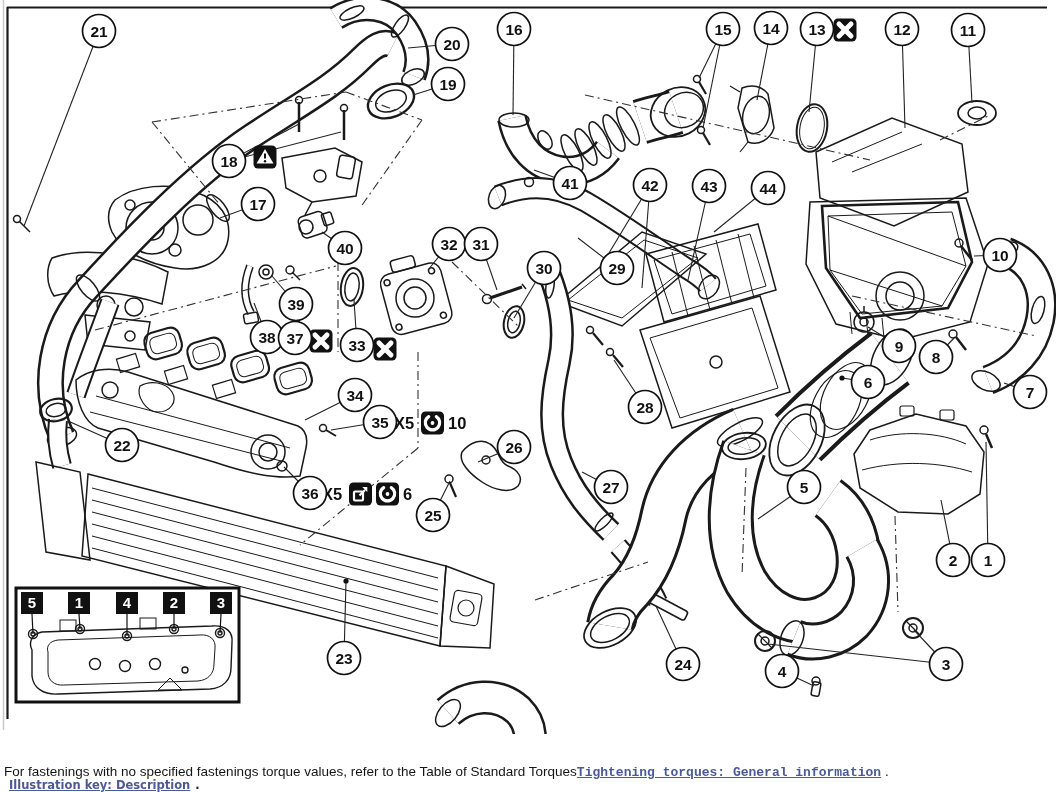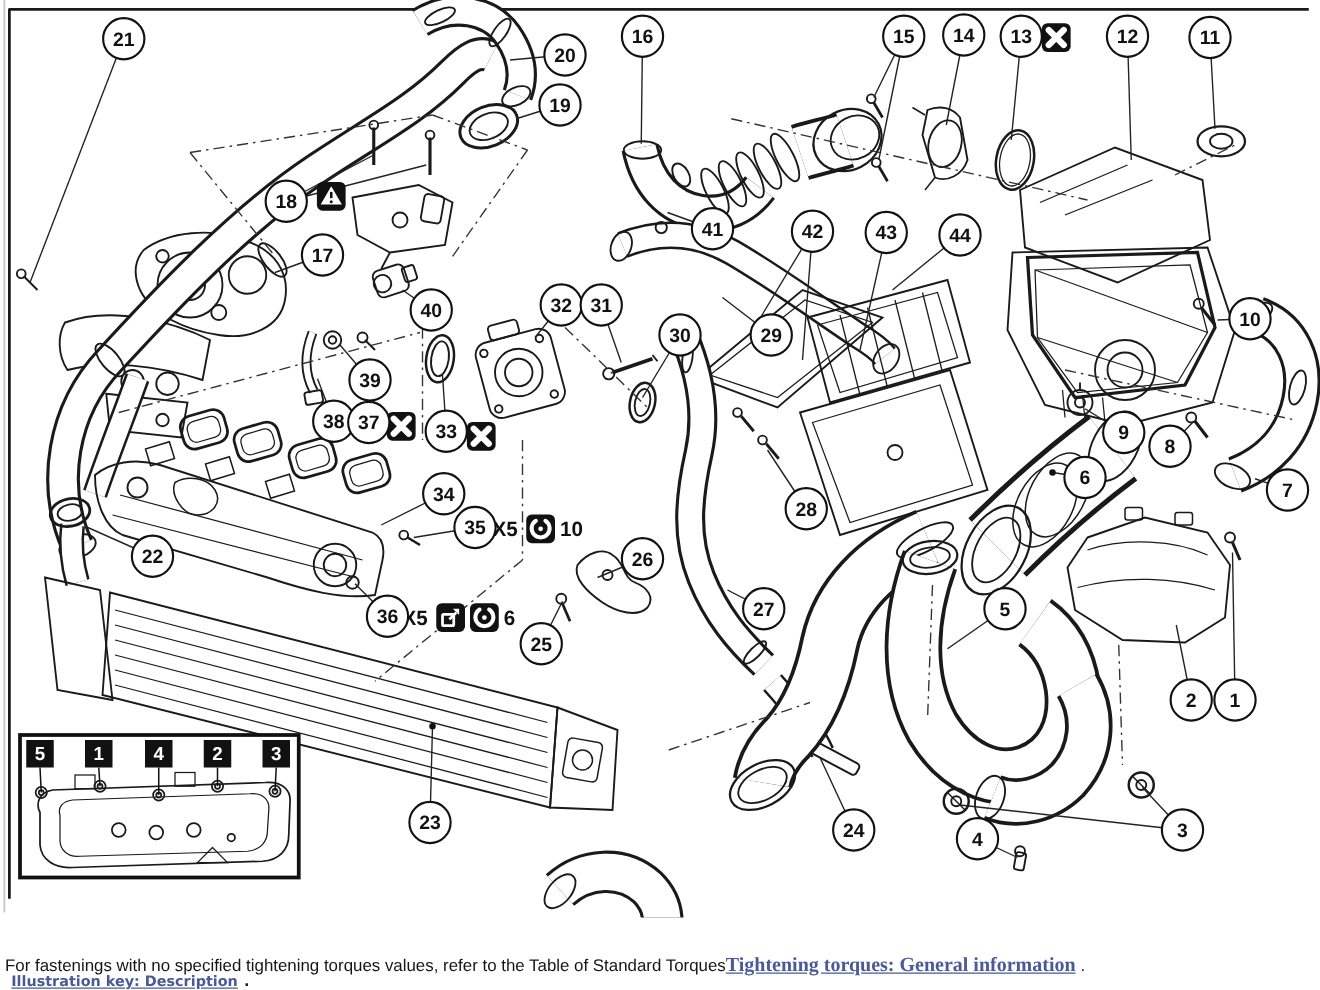--- a/index.html
+++ b/index.html
@@ -5,21 +5,21 @@
   html,body{margin:0;padding:0;background:#ffffff;}
   .stage{position:relative;width:1056px;height:792px;background:#fff;overflow:hidden;
          font-family:"Liberation Sans",sans-serif;}
   svg text{font-family:"Liberation Sans","DejaVu Sans",sans-serif;}
   .footer-line1{position:absolute;left:9px;top:738px;font-size:11.5px;font-weight:bold;
                 font-family:"DejaVu Sans",sans-serif;color:#111;margin-top:40px;}
   .footer-line1 a,.footer-line2 a{color:#4a5a96;text-decoration:underline;cursor:pointer;}
   .footer-line1 .dot{margin-left:5px;color:#222;font-weight:bold;}
   .footer-line2{position:absolute;left:4px;top:764px;font-size:13.5px;color:#151515;
                 font-family:"Liberation Sans",sans-serif;}
-  .footer-line2 a{font-size:16px;font-weight:bold;font-family:Liberation Serif, serif;}
+  .footer-line2 a{font-size:13px;font-weight:bold;font-family:Liberation Mono, monospace;}
   .footer-line2 .dot{margin-left:4px;color:#222;}
 </style>
 </head>
 <body>
 
 <div class="stage">
 
 <svg id="diagram-svg" width="1056" height="734" viewBox="0 0 1056 734" style="position:absolute;left:0;top:0;">
 
   <g stroke="#1a1a1a" fill="none">
@@ -677,16 +677,16 @@
           <circle cx="782" cy="671" r="16.5" fill="#fff" stroke="#111" stroke-width="1.7"></circle>
           <text x="782" y="676.5" text-anchor="middle" font-size="15.5" font-weight="bold" fill="#111">4</text>
         </g>
       </g>
 </svg>
 
 <div class="footer-line1">
   <a href="#">Illustration key: Description</a><span class="dot">.</span>
 </div>
 <div class="footer-line2">
-  <span>For fastenings with no specified tightening torques values, refer to the Table of Standard Torques</span><a href="#">Tightening torques: General information</a><span class="dot">.</span>
+  <span>For fastenings with no specified fastenings torque values, refer to the Table of Standard Torques</span><a href="#">Tightening torques: General information</a><span class="dot">.</span>
 </div>
 
 </div>
 
 </body></html>

